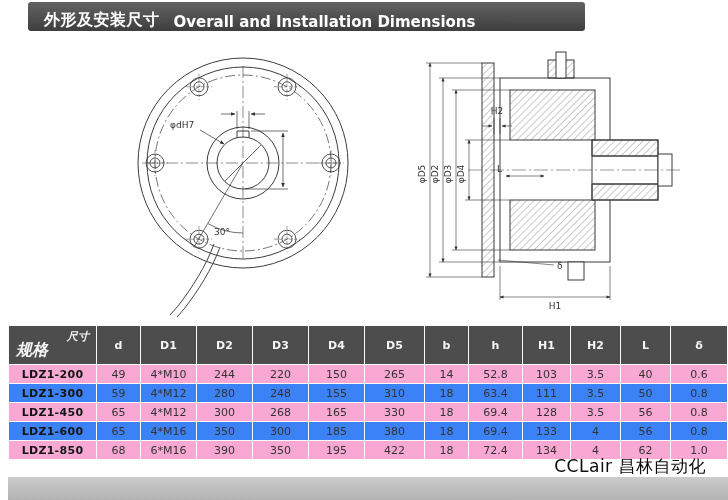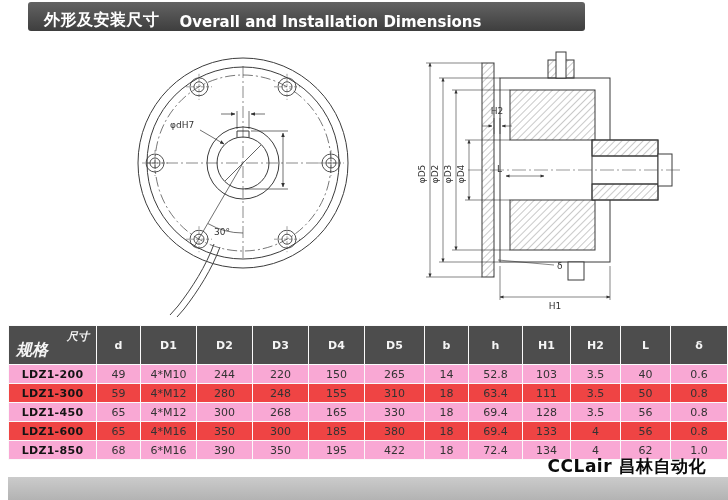--- a/index.html
+++ b/index.html
@@ -4,48 +4,48 @@
 <style>
   html,body{margin:0;padding:0;background:#fff;}
   .page{position:relative;width:728px;height:500px;background:#fff;overflow:hidden;
         font-family:"DejaVu Sans","Liberation Sans",sans-serif;color:#222;}
 
   
   .title-bar{position:absolute;left:28px;top:2px;width:557px;height:29px;
     background:linear-gradient(180deg,#636363,#3e3e3e);
     border-radius:3px;display:flex;align-items:flex-end;padding-left:16px;box-sizing:border-box;}
   .title-bar span{color:#fff;font-weight:bold;font-size:16px;letter-spacing:.5px;white-space:nowrap;}
-  .title-bar .en{margin-left:20px;font-size:15px;letter-spacing:0;}
+  .title-bar .en{margin-left:14px;font-size:15px;letter-spacing:0;}
 
   
   .drawings{position:absolute;left:0;top:34px;width:728px;height:288px;}
   .svg-left{position:absolute;left:118px;top:14px;}
   .svg-right{position:absolute;left:410px;top:14px;}
   svg text{font-family:"DejaVu Sans","Liberation Sans",sans-serif;font-size:9px;fill:#333;}
 
   
   .dim-table{position:absolute;left:8px;top:325px;width:720px;border-collapse:collapse;
              table-layout:fixed;font-size:11px;}
   .dim-table th,.dim-table td{border:1px solid #fafafa;text-align:center;vertical-align:middle;
              overflow:hidden;white-space:nowrap;padding:0;}
   .dim-table thead th{background:#4d4d4d;color:#f5f5f5;height:38px;font-weight:bold;}
   .dim-table tbody td{height:18px;color:#333;}
   .dim-table tbody tr.odd td{background:#f9a8d4;}
-  .dim-table tbody tr.even td{background:#ef4444;}
+  .dim-table tbody tr.even td{background:#3b82f6;}
   .dim-table td.model-cell{font-weight:bold;color:#141414;letter-spacing:.3px;}
   th.corner{position:relative;
     background-image:linear-gradient(to bottom right,transparent calc(50% - .7px),
       #e0e0e0 calc(50% - .7px),#e0e0e0 calc(50% + .7px),transparent calc(50% + .7px));font-style:italic;}
   th.corner .c-top{position:absolute;top:3px;right:7px;font-size:11px;}
   th.corner .c-bot{position:absolute;bottom:3px;left:7px;font-size:16px;}
 
   .footer-strip{position:absolute;left:8px;top:477px;width:720px;height:23px;
     background:linear-gradient(180deg,#cbcbcb,#b3b3b3);}
 
-  .watermark{position:absolute;right:22px;bottom:22px;font-size:17px;font-weight:bold;
+  .watermark{position:absolute;right:22px;bottom:22px;font-size:17px;font-weight:normal;
     color:#0b0b0b;letter-spacing:.5px;z-index:6;}
 </style>
 </head>
 <body>
 
 <div class="page">
 
   <div class="title-bar">
     <span>外形及安装尺寸</span>
     <span class="en">Overall and Installation Dimensions</span>

